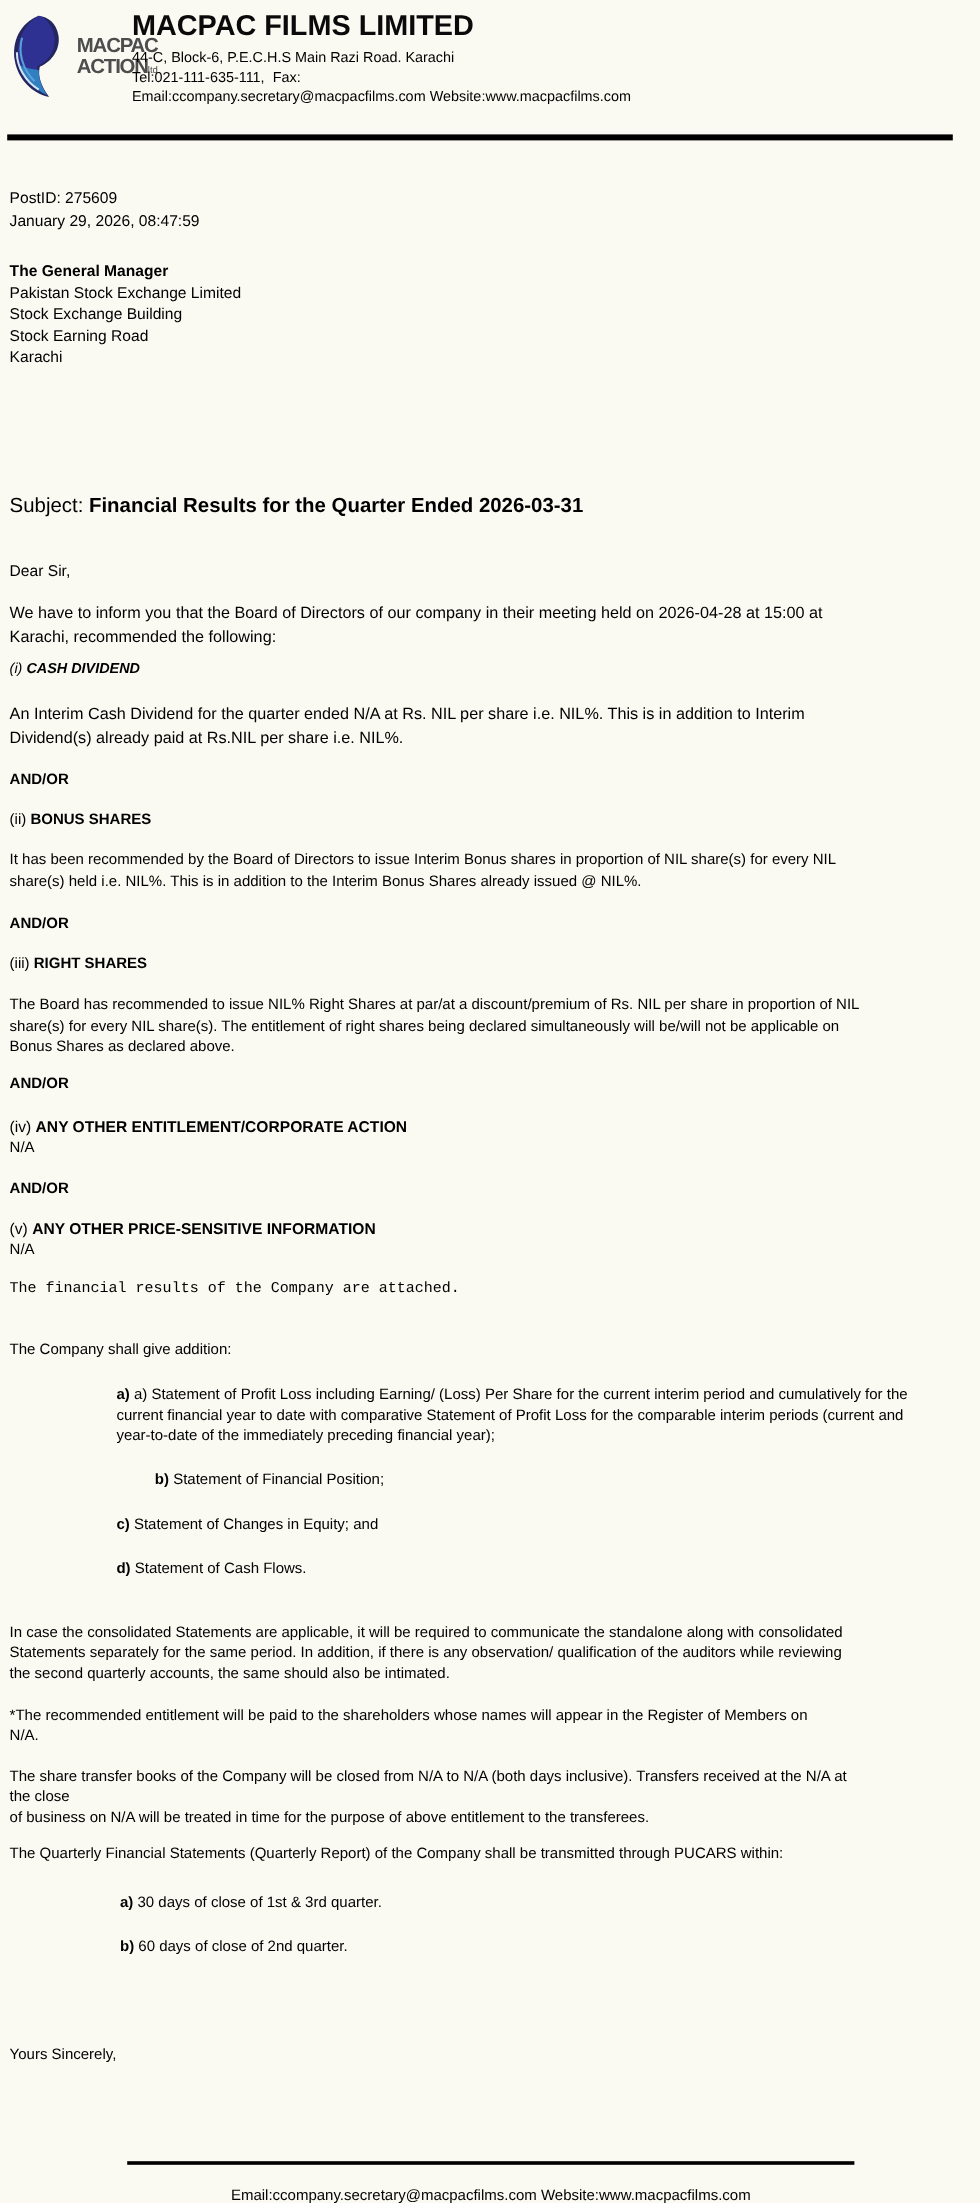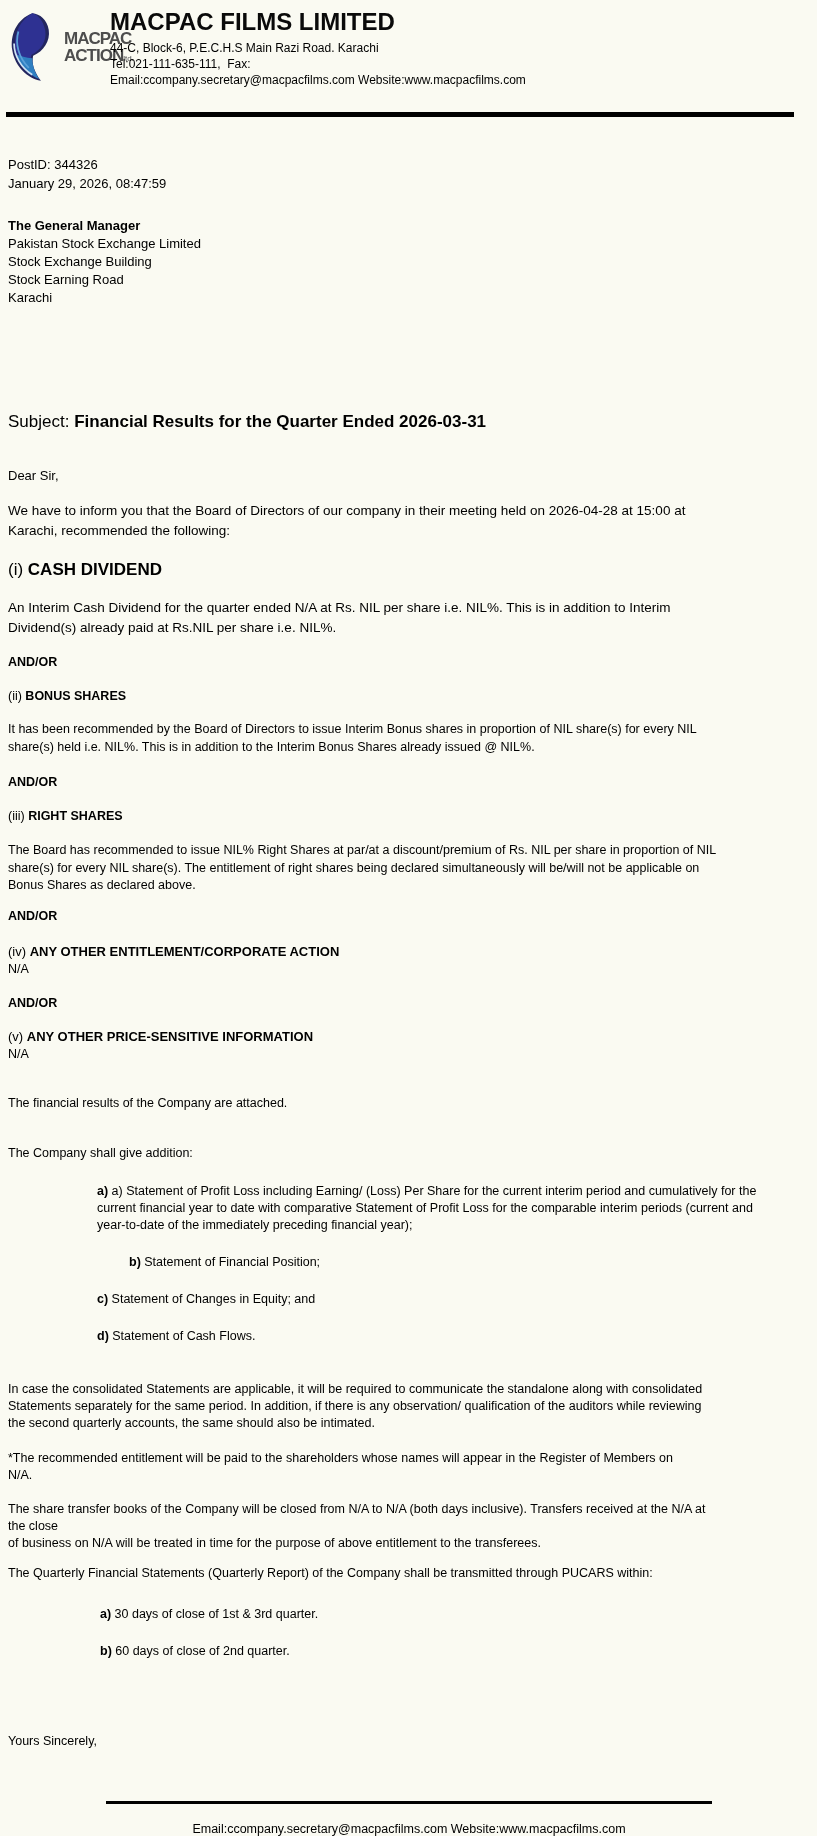--- a/index.html
+++ b/index.html
@@ -23,21 +23,21 @@
   .head-line{font-size:12px;line-height:16px;margin:0;white-space:pre-wrap;}
   .head-rule{position:absolute;left:6px;top:112px;width:788px;height:5px;background:#000;}
   
   main{position:relative;padding-left:8px;}
   main p{margin:0;}
   .fs13{font-size:13px;line-height:19px;}
   .addr{font-size:13px;line-height:18px;}
   .subject{font-size:17px;line-height:18px;margin-top:106px;}
   .dear{font-size:13px;line-height:18px;margin-top:36px;}
   .intro{font-size:13.5px;line-height:20px;width:700px;margin-top:16px;}
-  .sec-head-lg{font-size:17px;line-height:18px;margin-top:20px;}
+  .sec-head-lg{font-size:12px;line-height:18px;margin-top:7px;font-style:italic;}
   .sec-text-lg{font-size:13.5px;line-height:19.5px;width:690px;margin-top:19px;}
   .andor{font-size:12.5px;line-height:17px;font-weight:bold;}
   .sec-head-sm{font-size:12.5px;line-height:17px;}
   .sec-head-md{font-size:13px;line-height:17px;}
   .sec-text-sm{font-size:12.5px;line-height:17.5px;}
   .na{font-size:12.5px;line-height:17px;margin-top:1px;}
   .note{font-size:12.5px;line-height:17px;}
   .list-item{font-size:12.5px;line-height:17px;margin-left:89px;width:660px;}
   .deadline{font-size:12.5px;line-height:17px;margin-left:92px;}
   .keep-sp{white-space:pre-wrap;}
@@ -73,21 +73,21 @@
       <p class="head-line">44-C, Block-6, P.E.C.H.S Main Razi Road. Karachi</p>
       <p class="head-line">Tel:021-111-635-111,  Fax:</p>
       <p class="head-line">Email:ccompany.secretary@macpacfilms.com Website:www.macpacfilms.com</p>
     </div>
     <div class="head-rule"></div>
   </header>
 
   <main>
 
     <div style="margin-top:36px;">
-      <p class="fs13">PostID: 344326</p>
+      <p class="fs13">PostID: 275609</p>
       <p class="fs13">January 29, 2026, 08:47:59</p>
     </div>
 
     <div style="margin-top:24px;">
       <p class="addr" style="font-weight:bold;">The General Manager</p>
       <p class="addr">Pakistan Stock Exchange Limited</p>
       <p class="addr">Stock Exchange Building</p>
       <p class="addr">Stock Earning Road</p>
       <p class="addr">Karachi</p>
     </div>
@@ -114,21 +114,21 @@
     <p class="andor" style="margin-top:13px;">AND/OR</p>
 
     <p class="sec-head-md" style="margin-top:18px;"><span class="keep-sp">(iv) </span><b>ANY OTHER ENTITLEMENT/CORPORATE ACTION</b></p>
     <p class="na">N/A</p>
 
     <p class="andor" style="margin-top:17px;">AND/OR</p>
 
     <p class="sec-head-md" style="margin-top:16px;"><span class="keep-sp">(v) </span><b>ANY OTHER PRICE-SENSITIVE INFORMATION</b></p>
     <p class="na">N/A</p>
 
-    <p class="note" style="margin-top:32px;">The financial results of the Company are attached.</p>
+    <p class="note" style="margin-top:16px;font-family:Liberation Mono, monospace;">The financial results of the Company are attached.</p>
 
     <p class="note" style="margin-top:33px;">The Company shall give addition:</p>
 
     <p class="list-item" style="margin-top:21px;"><b class="keep-sp">a) </b><span>a) Statement of Profit Loss including Earning/ (Loss) Per Share for the current interim period and cumulatively for the current financial year to date with comparative Statement of Profit Loss for the comparable interim periods (current and year-to-date of the immediately preceding financial year);</span></p>
     <p class="list-item" style="margin-top:20px;padding-left:32px;"><b class="keep-sp">b) </b><span>Statement of Financial Position;</span></p>
     <p class="list-item" style="margin-top:20px;"><b class="keep-sp">c) </b><span>Statement of Changes in Equity; and</span></p>
     <p class="list-item" style="margin-top:20px;"><b class="keep-sp">d) </b><span>Statement of Cash Flows.</span></p>
 
     <p class="note" style="margin-top:36px;width:700px;">In case the consolidated Statements are applicable, it will be required to communicate the standalone along with consolidated Statements separately for the same period. In addition, if there is any observation/ qualification of the auditors while reviewing the second quarterly accounts, the same should also be intimated.</p>
 

